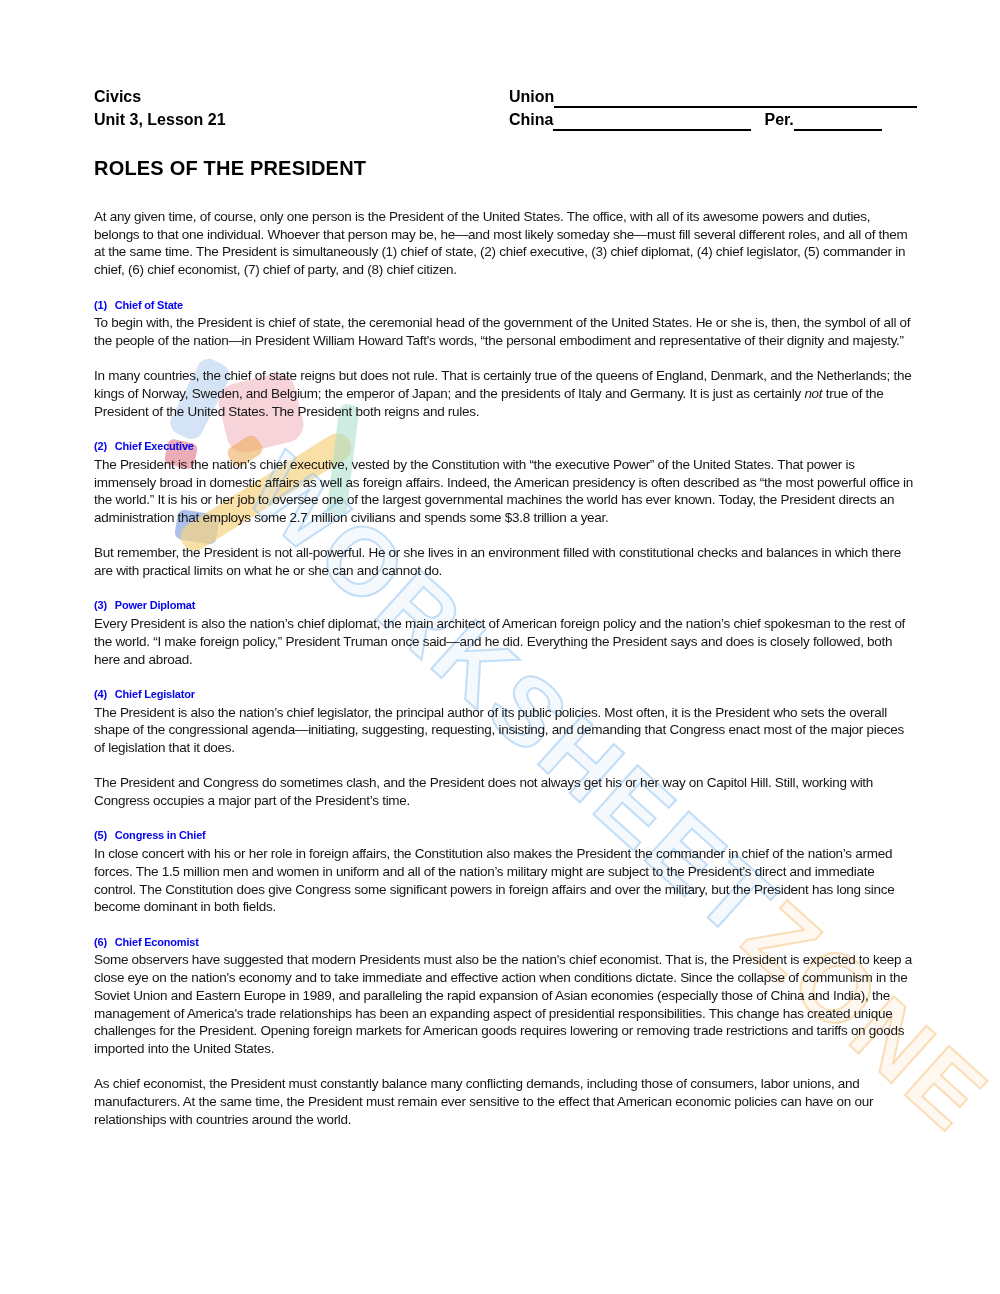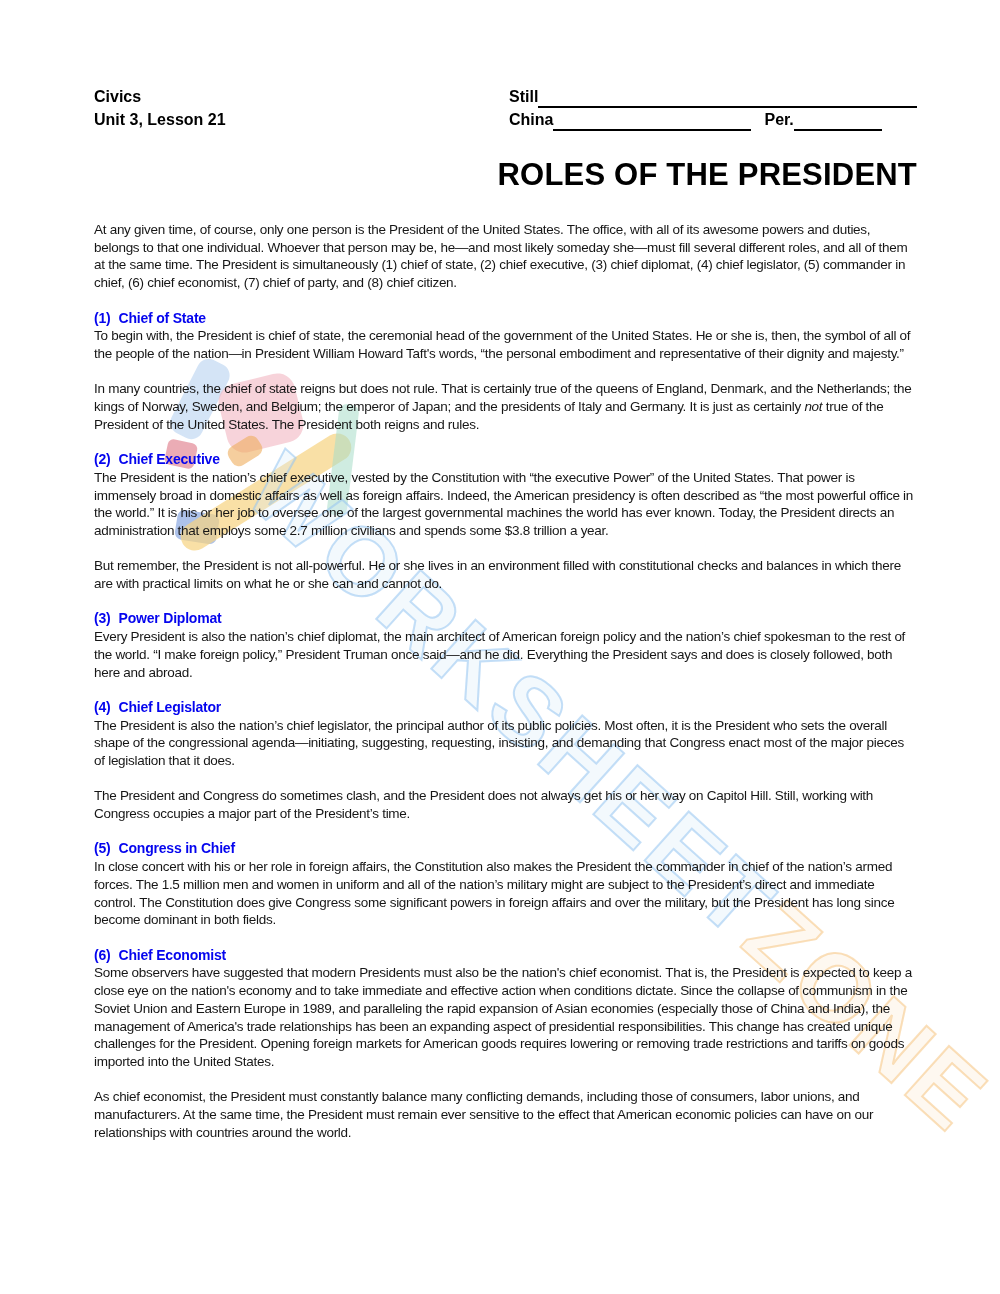--- a/index.html
+++ b/index.html
@@ -48,34 +48,34 @@
   .header-right{width:408px;}
   .fill-row{display:flex;align-items:flex-end;}
   .hlabel{white-space:nowrap;}
   .blank-line{display:inline-block;height:19px;border-bottom:2.4px solid #000;}
   .name-line{flex:1;}
   .date-line{width:198px;}
   .per-label{margin-left:13px;}
   .per-line{width:88px;}
   .title{
     margin:26px 0 0 0;
-    text-align:right;
-    font-size:31px;font-weight:bold;color:#000;
+    text-align:left;
+    font-size:20px;font-weight:bold;color:#000;
     letter-spacing:.2px;
   }
   .body-text{
     margin-top:28px;
     font-size:13.5px;line-height:17.7px;letter-spacing:-0.28px;
     color:#161616;
   }
   .para{margin:17.7px 0 0 0;}
   .para:first-child{margin-top:0;}
   .sec-heading{
     margin:17.7px 0 0 0;
-    font-size:14px;font-weight:bold;color:#0505ee;
+    font-size:11px;font-weight:bold;color:#0505ee;
     line-height:17.7px;letter-spacing:-0.2px;
   }
   .sec-heading + .para{margin-top:0;}
   .sec-num{margin-right:8px;}
   .section{margin:0;padding:0;}
   em{font-style:italic;}
 </style>
 </head>
 <body>
 
@@ -96,21 +96,21 @@
 
   <div class="content">
 
     <div class="header">
       <div class="header-left">
         <div>Civics</div>
         <div>Unit 3, Lesson 21</div>
       </div>
       <div class="header-right">
         <div class="fill-row">
-          <span class="hlabel">Still</span>
+          <span class="hlabel">Union</span>
           <span class="blank-line name-line"></span>
         </div>
         <div class="fill-row">
           <span class="hlabel">China</span>
           <span class="blank-line date-line"></span>
           <span class="hlabel per-label">Per.</span>
           <span class="blank-line per-line"></span>
         </div>
       </div>
     </div>

